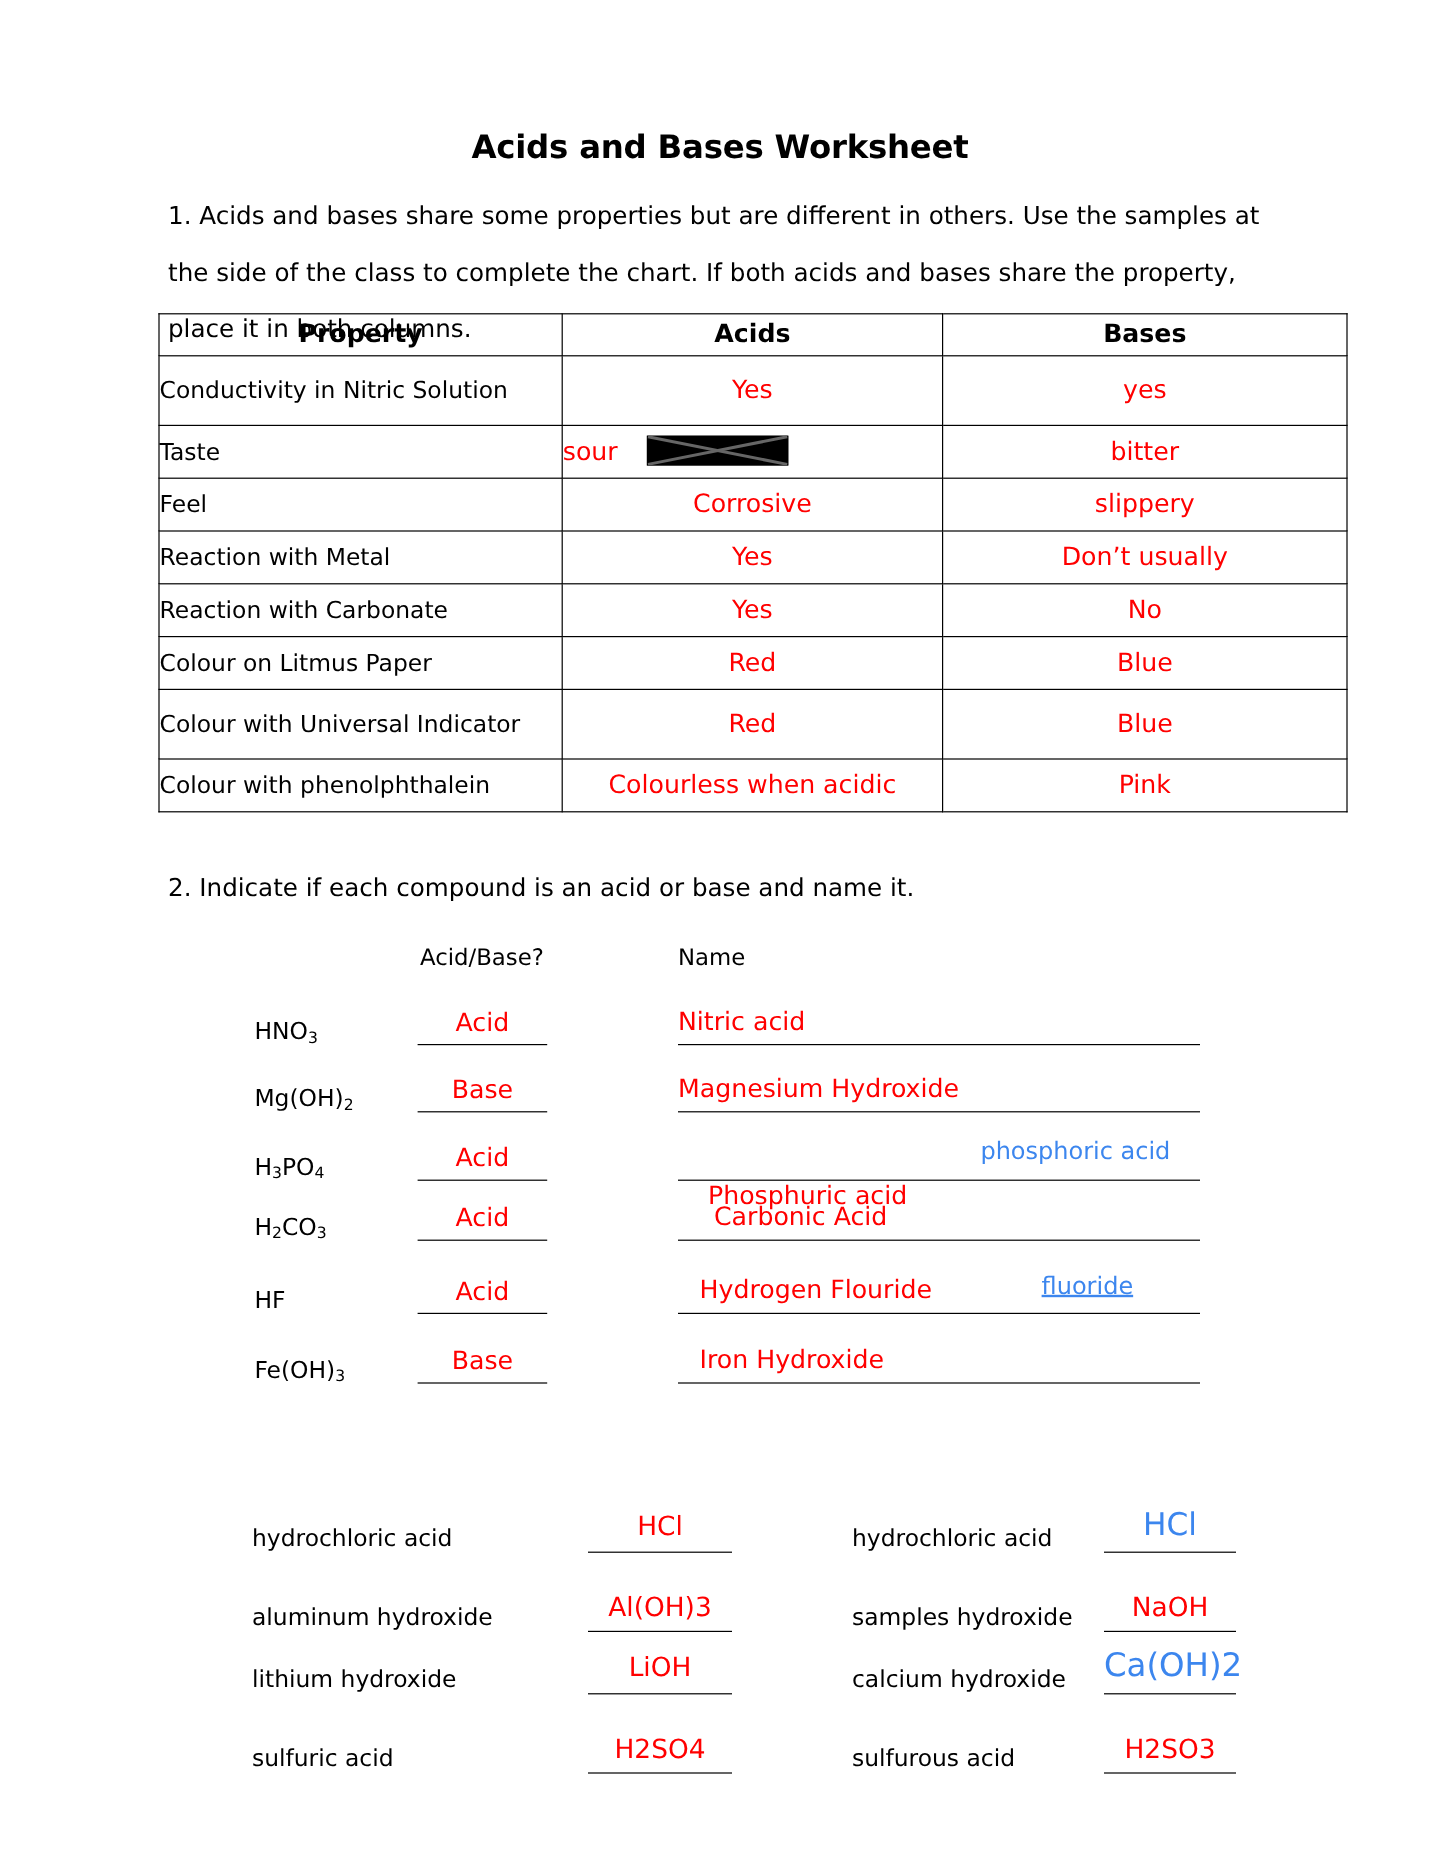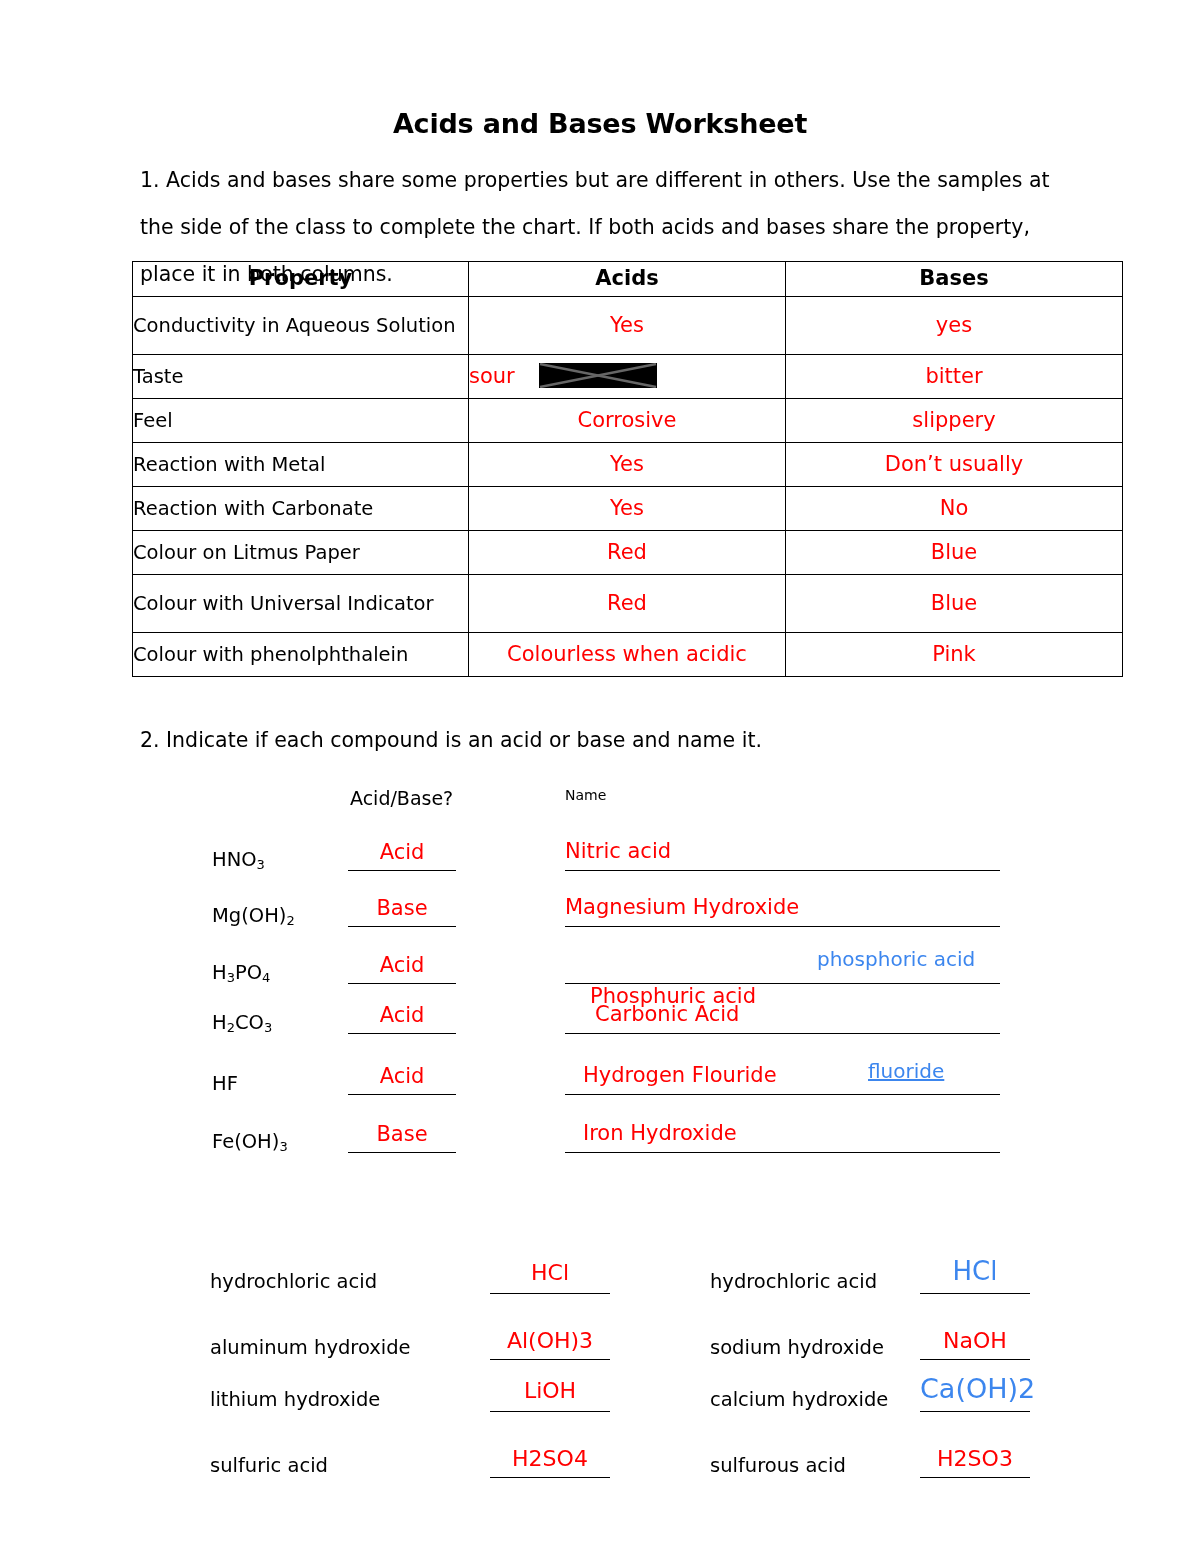--- a/index.html
+++ b/index.html
@@ -105,21 +105,21 @@
   .q2-hdr-ab {
     position: absolute;
     top: 787px;
     left: 350px;
     font-size: 19px;
   }
   .q2-hdr-name {
     position: absolute;
     top: 787px;
     left: 565px;
-    font-size: 14px;
+    font-size: 19px;
   }
 
   .q2-row { position: absolute; left: 0; width: 1200px; height: 62px; }
   .q2-formula {
     position: absolute;
     left: 212px;
     top: 22px;
     font-size: 19.5px;
     white-space: nowrap;
   }
@@ -218,21 +218,21 @@
     </colgroup>
     <thead>
       <tr>
         <th>Property</th>
         <th>Acids</th>
         <th>Bases</th>
       </tr>
     </thead>
     <tbody>
       <tr class="r-tall">
-        <td class="cell-prop">Conductivity in Aqueous Solution</td>
+        <td class="cell-prop">Conductivity in Nitric Solution</td>
         <td class="cell-ans">Yes</td>
         <td class="cell-ans">yes</td>
       </tr>
       <tr class="r-norm">
         <td class="cell-prop">Taste</td>
         <td class="cell-ans taste-cell">
           <span class="sour">sour</span>
           <span class="redaction">
             <svg viewBox="0 0 118 25" preserveAspectRatio="none" aria-hidden="true">
               <rect x="0" y="0" width="118" height="25" fill="#000000"></rect>
@@ -337,21 +337,21 @@
     <div class="q3-line-l"></div>
     <div class="q3-label-r">hydrochloric acid</div>
     <div class="q3-val-r blue" style="font-size:26px; top:6px;">HCl</div>
     <div class="q3-line-r"></div>
   </div>
 
   <div class="q3-row" style="top:1316px;">
     <div class="q3-label-l">aluminum hydroxide</div>
     <div class="q3-val-l" style="top:12px;">Al(OH)3</div>
     <div class="q3-line-l"></div>
-    <div class="q3-label-r">sodium hydroxide</div>
+    <div class="q3-label-r">samples hydroxide</div>
     <div class="q3-val-r" style="top:12px;text-align:center;">NaOH</div>
     <div class="q3-line-r"></div>
   </div>
 
   <div class="q3-row" style="top:1368px;">
     <div class="q3-label-l">lithium hydroxide</div>
     <div class="q3-val-l">LiOH</div>
     <div class="q3-line-l"></div>
     <div class="q3-label-r">calcium hydroxide</div>
     <div class="q3-val-r blue big-blue">Ca(OH)2</div>

